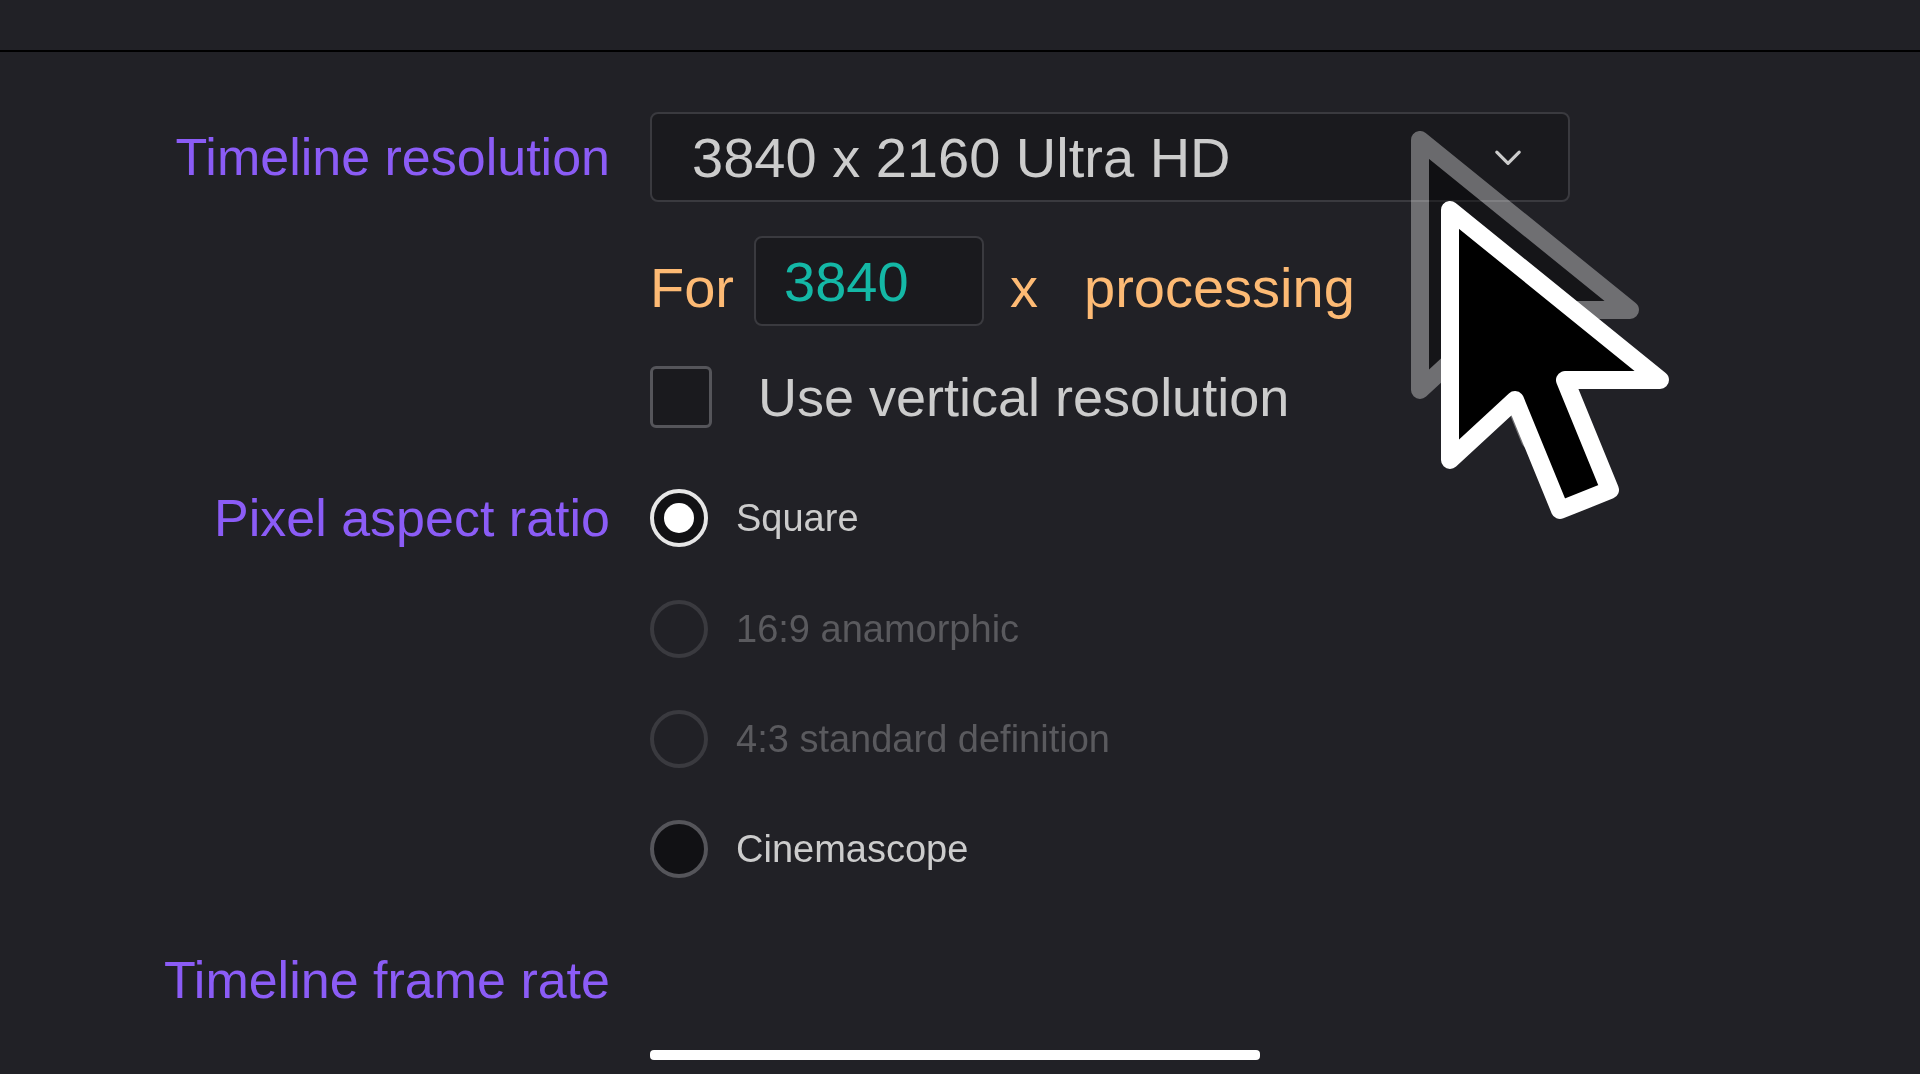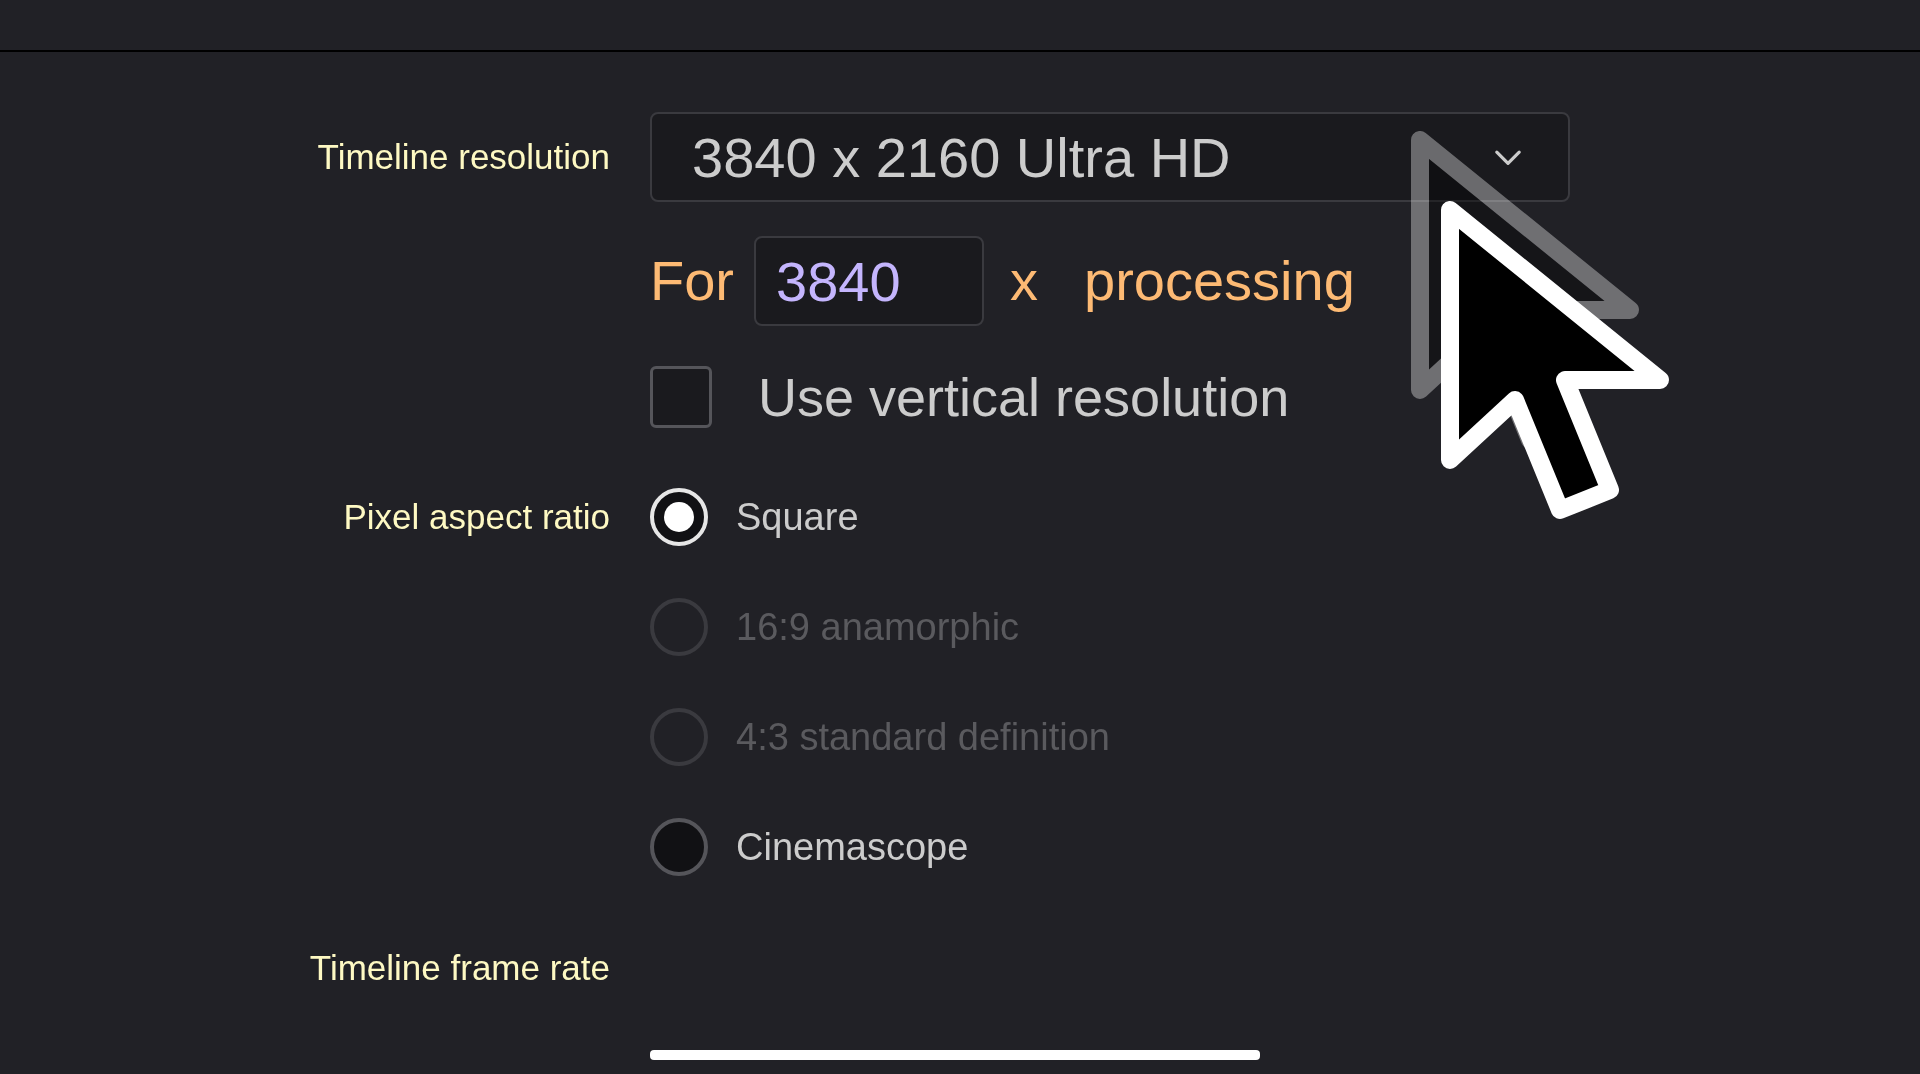--- a/index.html
+++ b/index.html
@@ -31,27 +31,27 @@
     display: flex;
     align-items: center;
   }
 
   
   .lbl {
     width: 650px;
     text-align: right;
     padding-right: 40px;
     box-sizing: border-box;
-    font-size: 35px;
-    color: #fef9c3;
+    font-size: 52px;
+    color: #8b5cf6;
   }
 
   .ctrls {
     display: flex;
-    align-items: flex-start;
+    align-items: center;
     gap: 20px;
   }
 
   
   .select {
     background: #1a1a1e;
     border: 2px solid #3a3a3f;
     border-radius: 8px;
     height: 90px;
     display: flex;
@@ -82,24 +82,24 @@
   .chev svg path { stroke: #cccccc; stroke-width: 4; fill: none; stroke-linecap: round; stroke-linejoin: round; }
 
   
   .numbox {
     background: #1a1a1e;
     border: 2px solid #3a3a3f;
     border-radius: 8px;
     width: 230px;
     height: 90px;
     font-size: 56px;
-    color: #c4b5fd;
-    display: flex;
-    align-items: center;
-    padding-left: 20px;
+    color: #14b8a6;
+    display: flex;
+    align-items: center;
+    padding-left: 28px;
     box-sizing: border-box;
   }
 
   .txt {
     font-size: 56px;
     color: #fdba74;
     margin-top: 12px;
   }
   .txt.mid { padding: 0 6px; }
   .txt.after { margin-left: 20px; }

